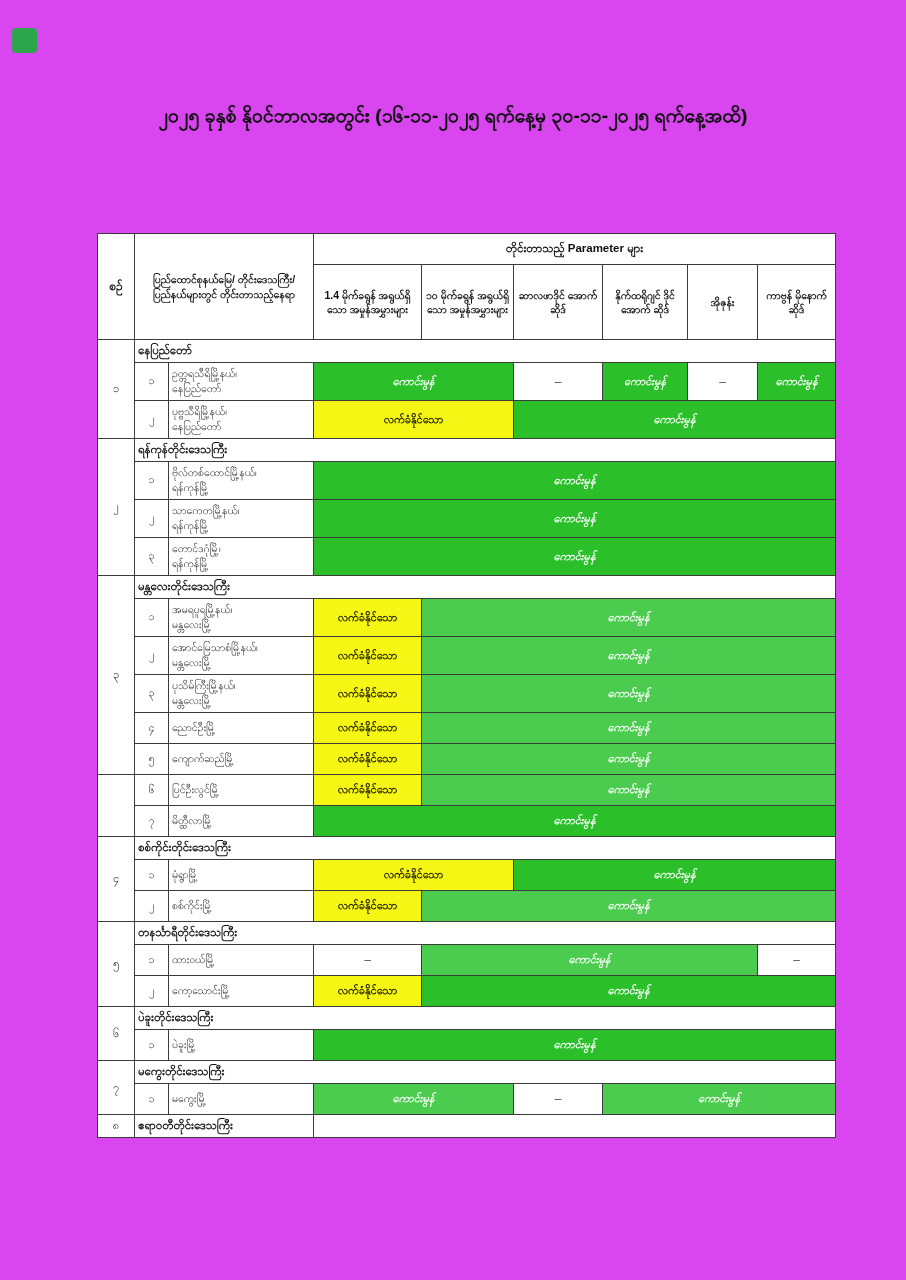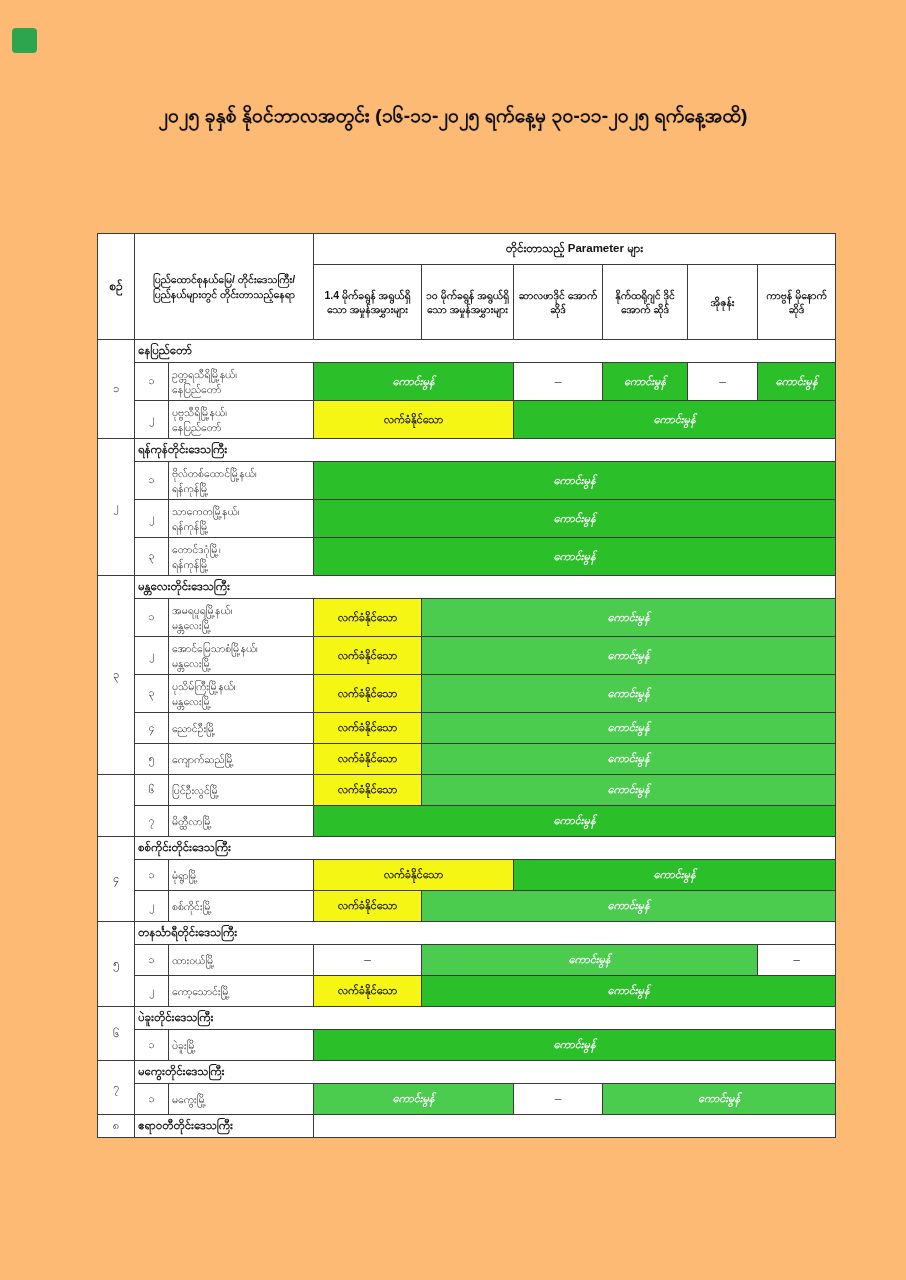--- a/index.html
+++ b/index.html
@@ -3,21 +3,21 @@
 <meta charset="utf-8">
 <style>
   html,body{margin:0;padding:0;}
   body{
     width:906px;height:1280px;
     background:#ffffff;
     font-family:"Liberation Sans","DejaVu Sans",sans-serif;
     position:relative;
     color:#111;
   }
-  .page{position:absolute;inset:0;background:#fdba74;}
+  .page{position:absolute;inset:0;background:#d946ef;}
   .corner-marker{
     position:absolute;left:12px;top:28px;width:25px;height:25px;
     border-radius:4px;
   }
   .title-block{
     position:absolute;left:0;top:96px;width:906px;text-align:center;
   }
   .title-line{
     font-weight:bold;font-size:19px;line-height:40px;color:#0d0d0d;
     letter-spacing:.2px;
@@ -34,21 +34,21 @@
     vertical-align:middle;
     overflow:hidden;
   }
   th.group-hdr{height:28px;font-size:11.5px;font-weight:bold;text-align:center;margin-top:36px;}
   th.col-hdr{height:72px;font-size:10.5px;font-weight:bold;text-align:center;line-height:1.35;}
   th.no-hdr{font-size:12px;font-weight:bold;text-align:center;}
   th.loc-hdr{font-size:10.5px;font-weight:bold;text-align:center;line-height:1.4;}
   td.no-cell{font-size:11px;text-align:center;vertical-align:top;padding-top:4px;color:#222;}
   td.section-name{font-size:11.5px;font-weight:bold;text-align:left;padding-left:8px;height:20px;color:#141414;}
   td.subno{font-size:10.5px;text-align:center;color:#222;}
-  td.loc-name{font-size:10.5px;text-align:left;padding-left:6px;line-height:1.4;color:#1c1c1c;}
+  td.loc-name{font-size:10.5px;text-align:left;padding-left:6px;line-height:1.4;color:#1c1c1c;font-family:Liberation Mono, monospace;}
   td.val{font-size:11px;font-weight:bold;text-align:center;}
   td.val.good{color:#ffffff;font-style:italic;}
   td.val.acceptable{color:#222200;margin-left:20px;}
   td.val.dash{color:#555;background:#fff;font-weight:normal;font-size:12px;}
   td.val.empty{background:#fff;}
   tr.two-line{height:38px;}
   tr.one-line{height:31px;}
   tr.sec{height:22px;}
 </style>
 </head>

